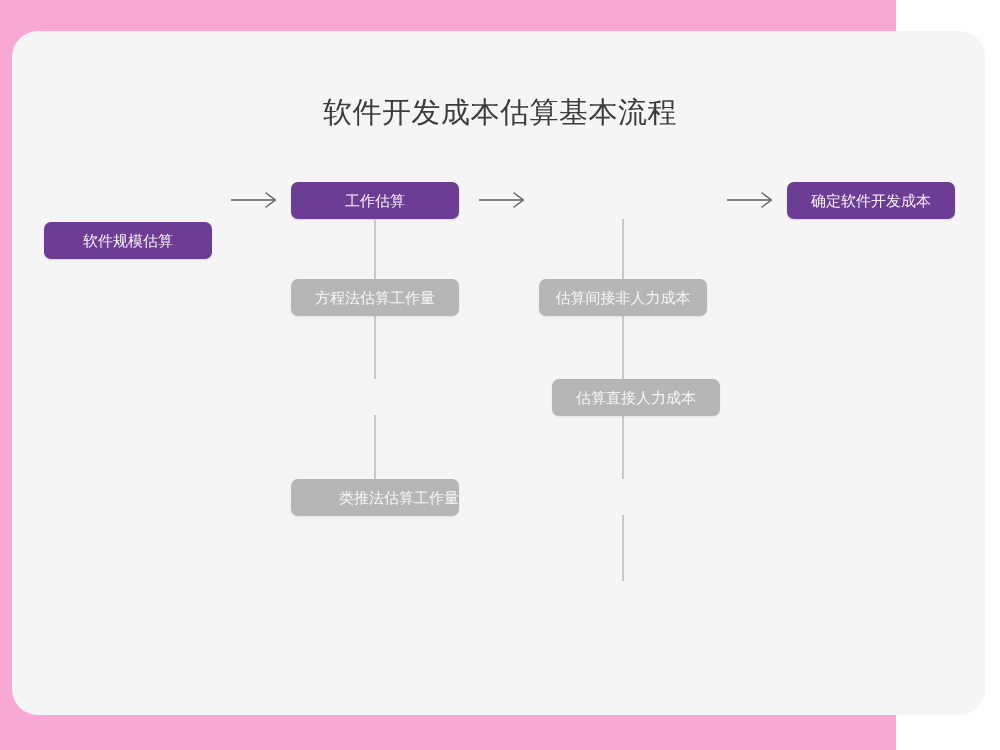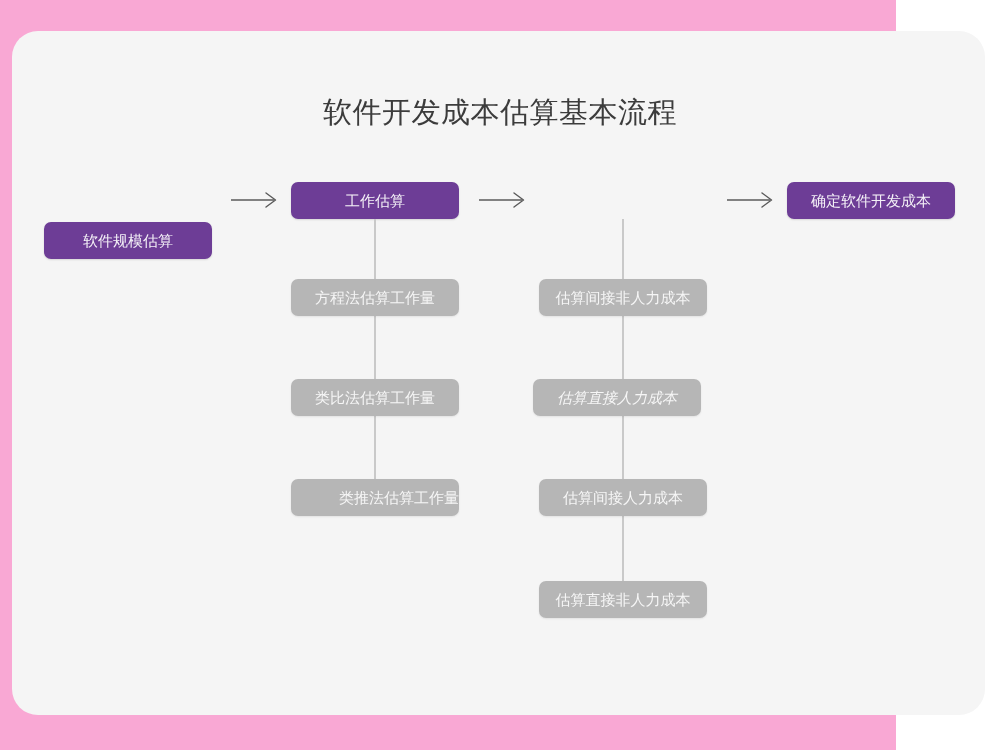--- a/index.html
+++ b/index.html
@@ -135,37 +135,28 @@
 
   <div class="vline" style="left:622px; top:219px; height:60px;"></div>
   <div class="vline" style="left:622px; top:315px; height:64px;"></div>
   <div class="vline" style="left:622px; top:415px; height:64px;"></div>
   <div class="vline" style="left:622px; top:515px; height:66px;"></div>
 
   <div class="node secondary" style="left:291px; top:279px; width:168px;">
     <span>方程法估算工作量</span>
   </div>
 
-  <div class="node secondary" style="left:291px; top:379px; width:168px;">
-    <span>类比法估算工作量</span>
-  </div>
 
   <div class="node secondary" style="left:291px; top:479px; width:168px;padding-left:48px;">
     <span>类推法估算工作量</span>
   </div>
 
   <div class="node secondary" style="left:539px; top:279px; width:168px;">
     <span>估算间接非人力成本</span>
   </div>
 
-  <div class="node secondary" style="left:533px; top:379px; width:168px;font-style:italic;">
+  <div class="node secondary" style="left:552px; top:379px; width:168px;">
     <span>估算直接人力成本</span>
   </div>
 
-  <div class="node secondary" style="left:539px; top:479px; width:168px;">
-    <span>估算间接人力成本</span>
-  </div>
 
-  <div class="node secondary" style="left:539px; top:581px; width:168px;">
-    <span>估算直接非人力成本</span>
-  </div>
 
 </div>
 
 </body></html>

